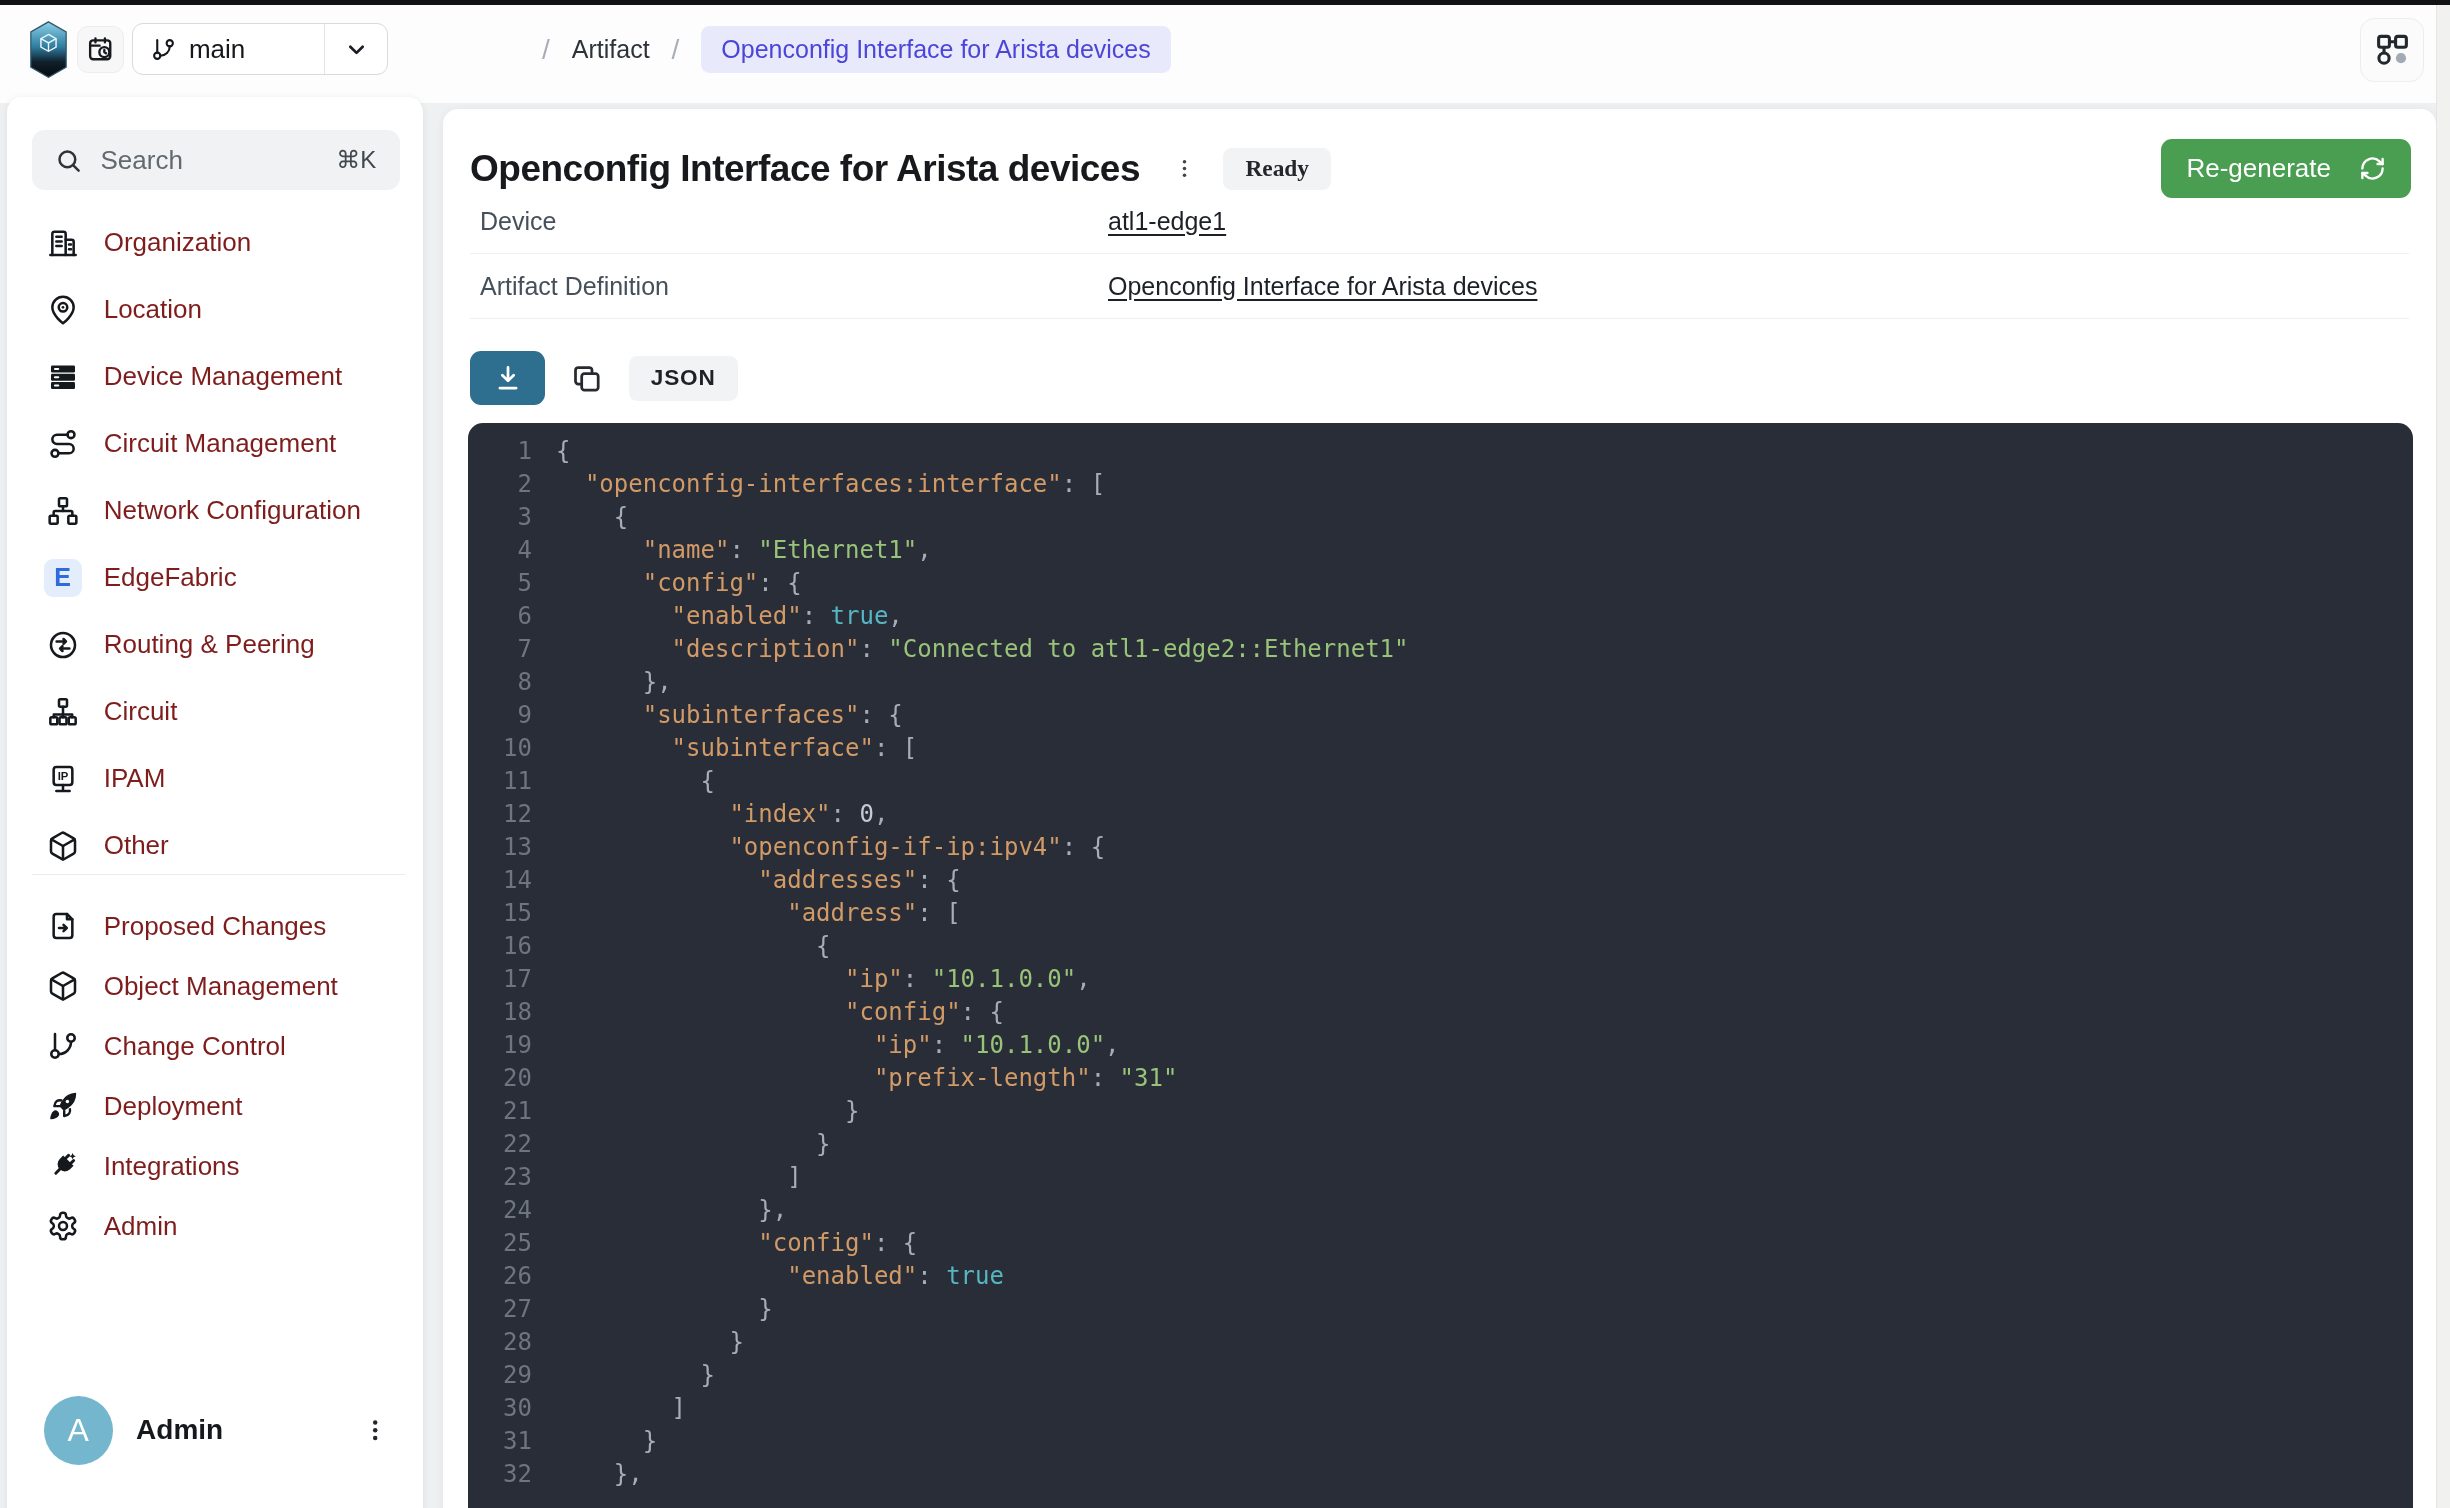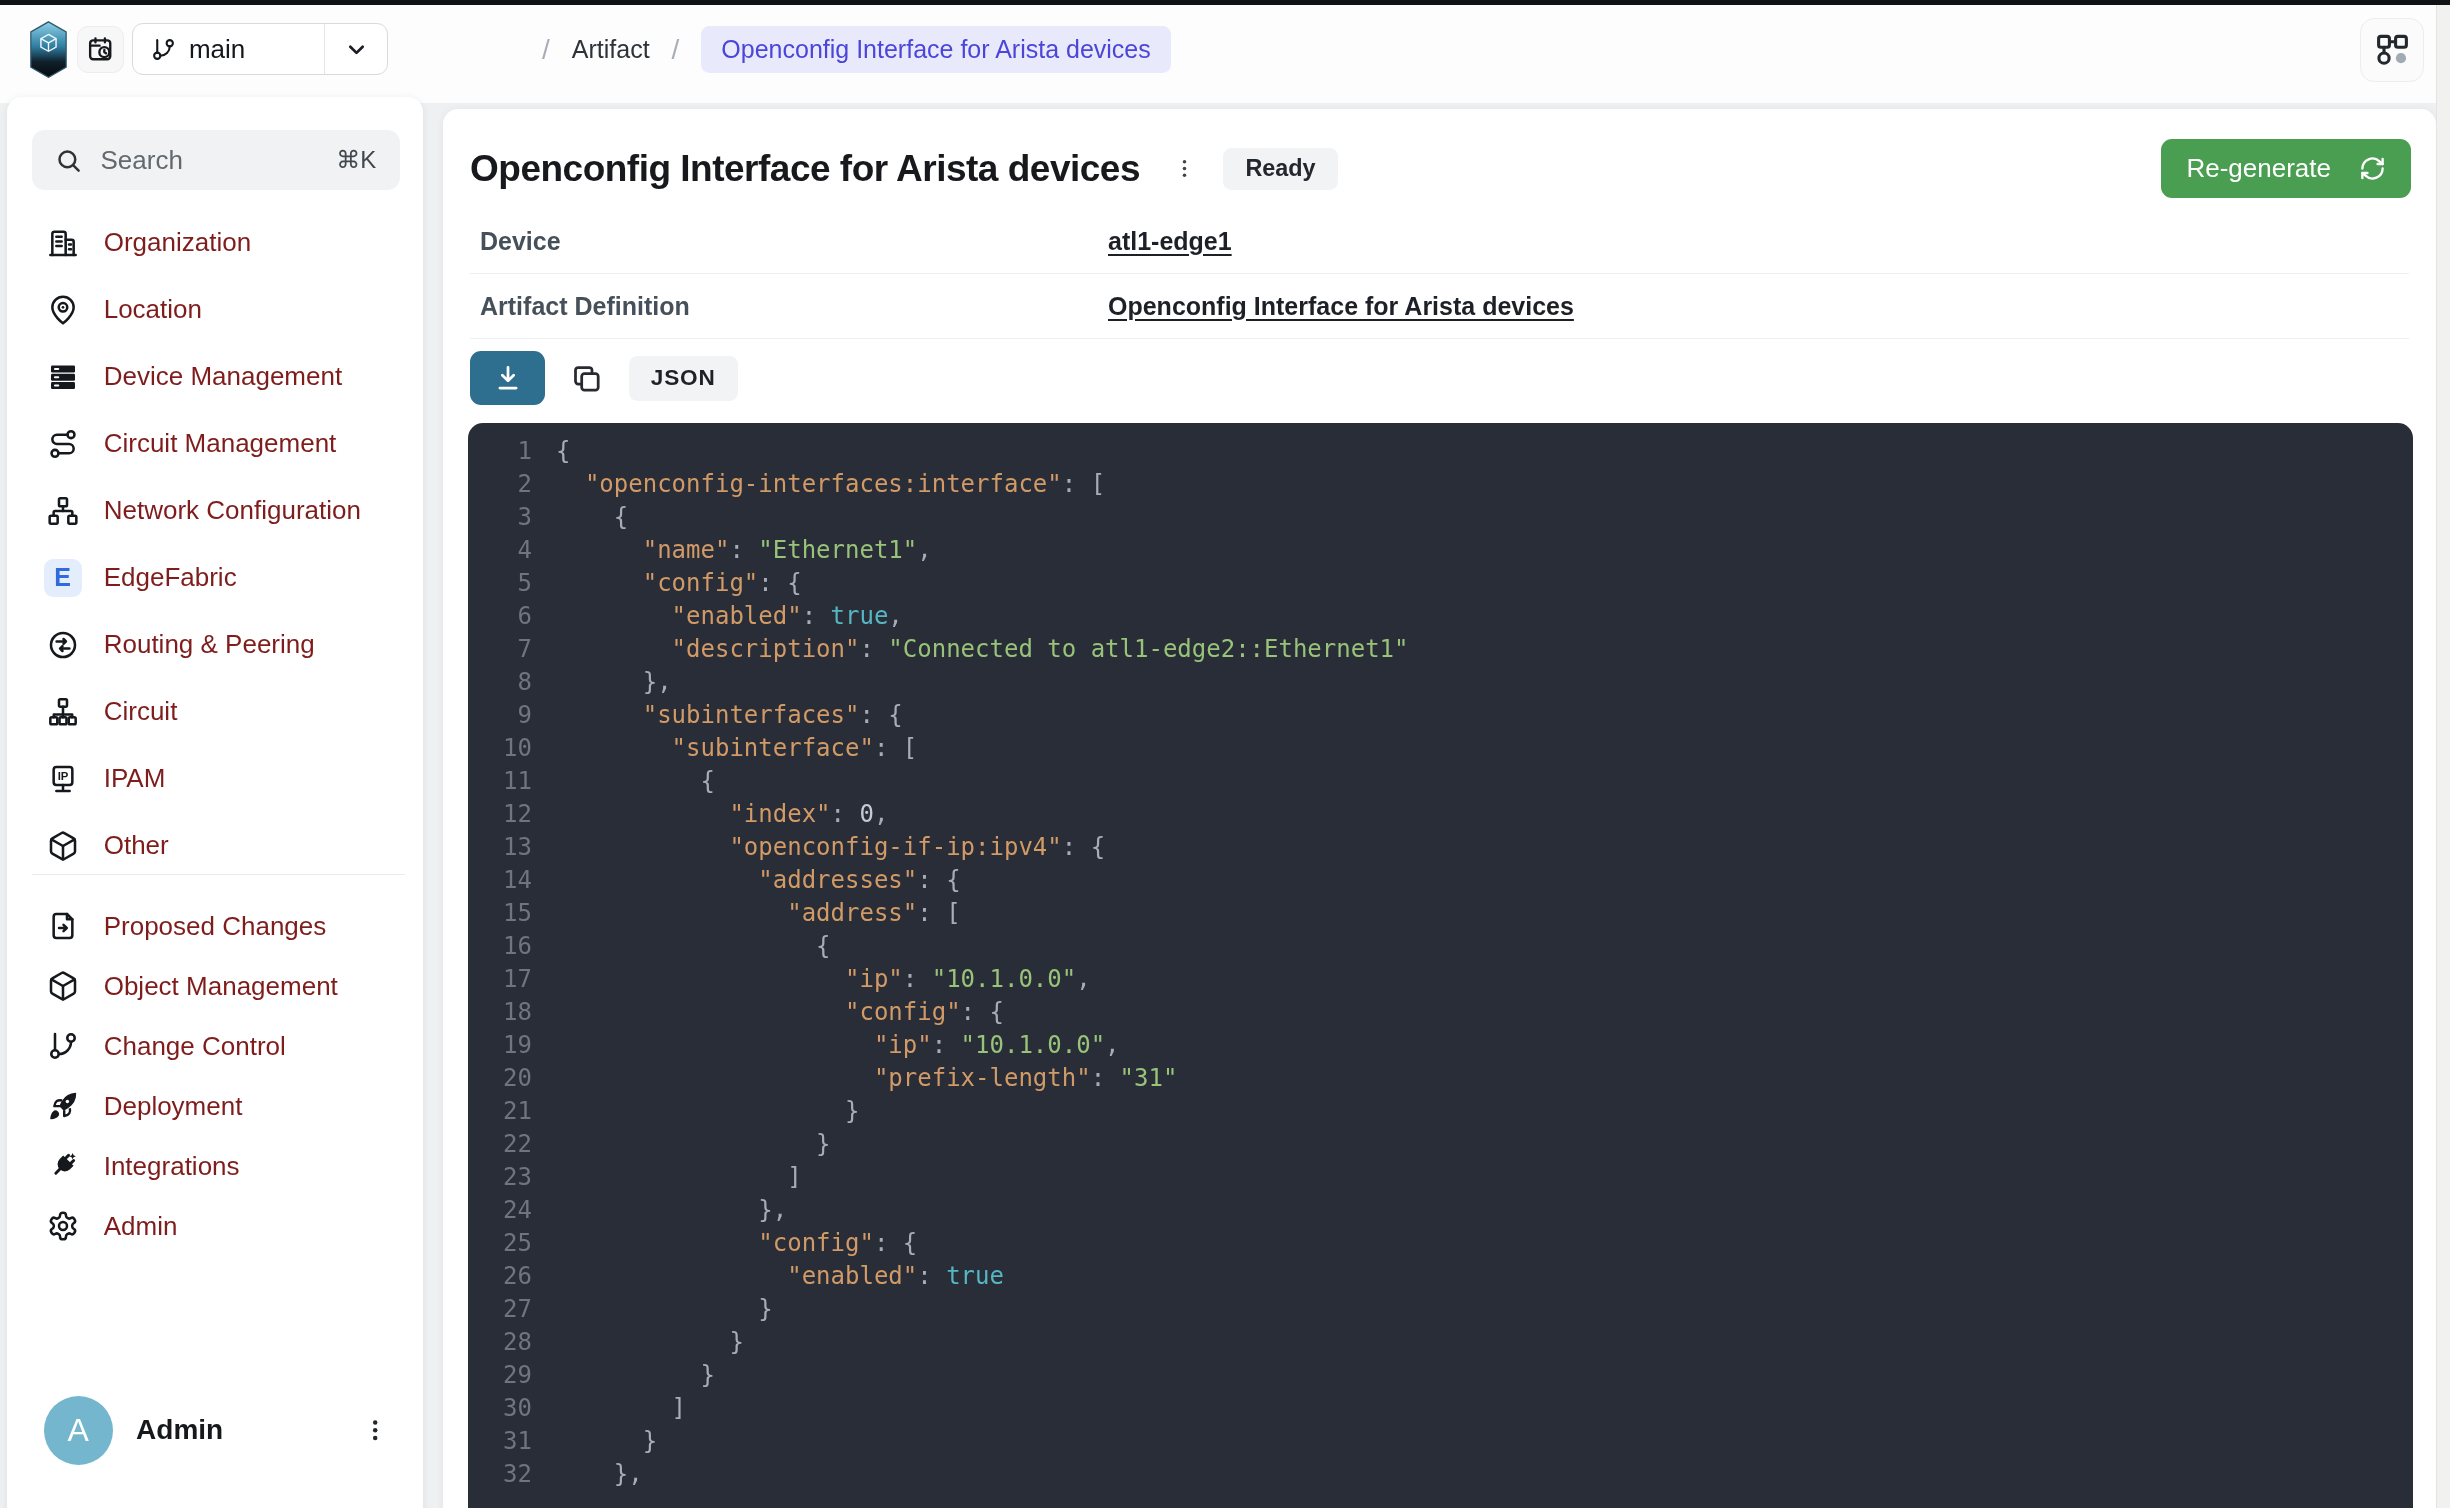--- a/index.html
+++ b/index.html
@@ -55,25 +55,25 @@
   .user-name{flex:1;font-size:28px;font-weight:600;color:#15181c;}
   .kebab{color:#22262b;cursor:pointer;}
   
   .main-card{position:absolute;left:443px;top:109px;width:1993px;height:1413px;background:#fff;
            border-radius:15px;box-shadow:0 1.7px 8.4px rgba(20,24,31,.06);}
   .header-row{position:absolute;left:27px;right:25px;top:30px;height:59px;display:flex;align-items:center;}
   .page-title{font-size:37px;font-weight:700;letter-spacing:-0.5px;color:#17191d;}
   .title-menu{margin-left:28.4px;width:33px;display:flex;justify-content:center;color:#40454c;cursor:pointer;}
   .status-badge{margin-left:22px;height:42px;padding:0 22px;border-radius:8.4px;
            background:var(--c-pill-bg,#f2f3f5);color:#23272d;font-size:23.4px;font-weight:600;
-           display:flex;align-items:center;}
+           display:flex;align-items:center;font-family:Liberation Serif, serif;}
   .regen-btn{margin-left:auto;height:59px;padding:0 25px;background:var(--c-regen,#4a9e52);border:none;
            border-radius:11px;color:#fff;font-size:26px;font-weight:500;display:flex;align-items:center;
            gap:28px;cursor:pointer;font-family:inherit;}
-  .fields{position:absolute;left:27px;right:27px;top:100px;font-weight:bold;}
+  .fields{position:absolute;left:27px;right:27px;top:80px;}
   .field-row{height:64px;display:flex;align-items:center;border-bottom:1.7px solid #edeff2;}
   .field-label{box-sizing:border-box;width:638px;padding-left:10px;font-size:25px;color:#46505a;}
   .field-value{font-size:25px;color:#1d2127;text-decoration:underline;
            text-underline-offset:4.2px;cursor:pointer;}
   .actions-row{position:absolute;left:27px;top:242px;display:flex;align-items:center;gap:23.4px;}
   .download-btn{width:75px;height:54px;border-radius:11px;background:var(--c-download,#2e6e8e);
            border:none;display:flex;align-items:center;justify-content:center;color:#fff;cursor:pointer;}
   .copy-btn{width:37px;height:54px;display:flex;align-items:center;justify-content:center;
            color:#272b30;background:none;border:none;cursor:pointer;}
   .format-badge{height:45px;padding:0 22px;border-radius:8.4px;background:var(--c-pill-bg,#f2f3f5);

